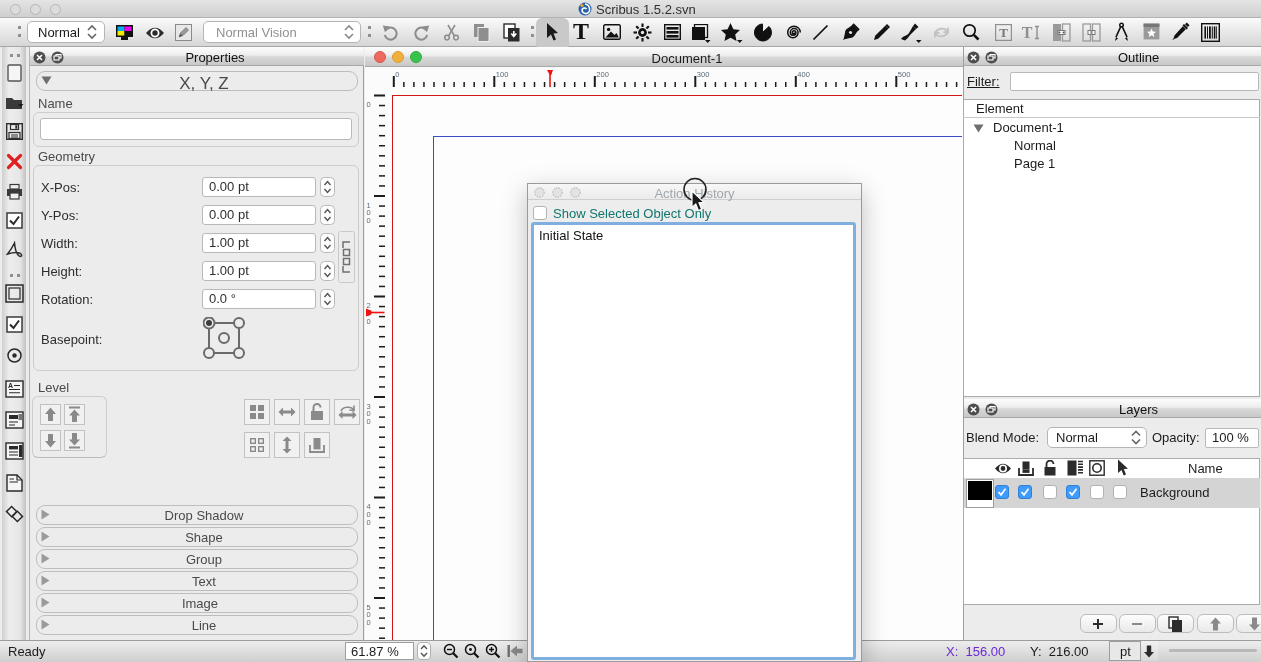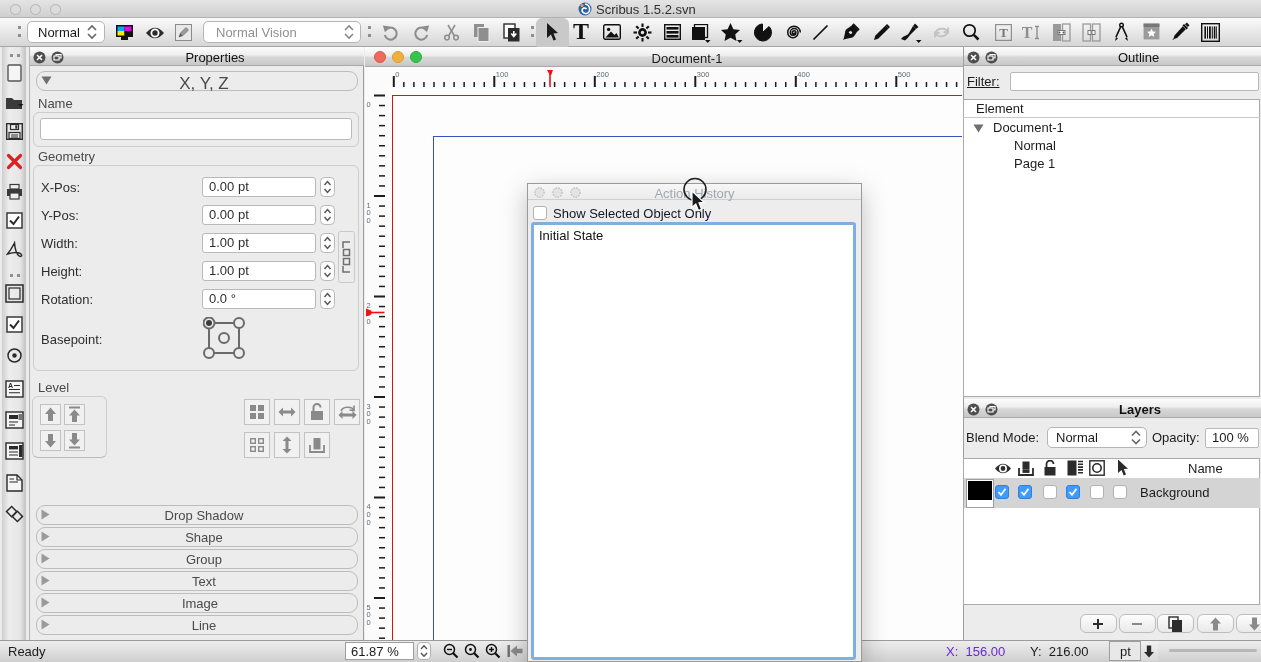--- a/index.html
+++ b/index.html
@@ -696,21 +696,21 @@
 <div class="abs" style="left:976px;top:101px;color:#1c1c1c;text-align:right;">Element</div>
 <div class="abs" style="left:963px;top:117px;width:297px;height:1px;background:#c9c9c9;"></div>
 <svg class="abs" style="left:973px;top:124px;" width="11" height="9" viewBox="0 0 11 9">
     <path d="M0.5 0.5 L10.5 0.5 L5.5 8.5 Z" fill="#6f6f6f"></path>
   </svg>
 <div class="abs" style="left:993px;top:120px;color:#1c1c1c;">Document-1</div>
 <div class="abs" style="left:1014px;top:138px;color:#1c1c1c;">Normal</div>
 <div class="abs" style="left:1014px;top:156px;color:#1c1c1c;">Page 1</div>
 
 <div class="abs ptitle" style="left:964px;top:399px;width:297px;height:19px;"></div>
-<div class="abs" style="left:1119px;top:402px;font-size:13px;font-weight:700;color:#111;">Layers</div>
+<div class="abs" style="left:1119px;top:402px;font-size:13px;font-weight:400;color:#111;">Layers</div>
 <svg class="abs" style="left:967px;top:403px;" width="13" height="13" viewBox="0 0 13 13">
     <circle cx="6.5" cy="6.5" r="6" fill="#4e4e4e"></circle>
     <path d="M4 4 L9 9 M9 4 L4 9" stroke="#fff" stroke-width="1.6"></path>
   </svg>
 <svg class="abs" style="left:985px;top:403px;" width="13" height="13" viewBox="0 0 13 13">
     <circle cx="6.5" cy="6.5" r="6" fill="#4e4e4e"></circle>
     <rect x="3" y="5" width="5" height="4" fill="none" stroke="#fff" stroke-width="1.1"></rect>
     <path d="M5 5 L5 3.5 L10 3.5 L10 7 L8 7" fill="none" stroke="#fff" stroke-width="1.1"></path>
   </svg>
 
@@ -842,21 +842,21 @@
 <svg class="abs" style="left:534px;top:187px;z-index:22;" width="11" height="11" viewBox="0 0 11 11">
     <circle cx="5.5" cy="5.5" r="4.7" fill="#e3e3e3" stroke="#ababab" stroke-width="1" stroke-dasharray="1.6,1.2"></circle>
   </svg>
 <svg class="abs" style="left:552px;top:187px;z-index:22;" width="11" height="11" viewBox="0 0 11 11">
     <circle cx="5.5" cy="5.5" r="4.7" fill="#e3e3e3" stroke="#ababab" stroke-width="1" stroke-dasharray="1.6,1.2"></circle>
   </svg>
 <svg class="abs" style="left:570px;top:187px;z-index:22;" width="11" height="11" viewBox="0 0 11 11">
     <circle cx="5.5" cy="5.5" r="4.7" fill="#e3e3e3" stroke="#ababab" stroke-width="1" stroke-dasharray="1.6,1.2"></circle>
   </svg>
 <div class="abs" style="left:533px;top:206px;width:14px;height:14px;background:#fff;border:1px solid #b2b2b2;border-radius:3px;z-index:21;"></div>
-<div class="abs" style="left:553px;top:206px;font-size:13px;color:#0f172a;z-index:21;">Show Selected Object Only</div>
+<div class="abs" style="left:553px;top:206px;font-size:13px;color:#0f766e;z-index:21;">Show Selected Object Only</div>
 <div class="abs" style="left:531px;top:222px;width:325px;height:438px;background:#fff;border:3px solid #7fafdf;border-radius:3px;z-index:21;"></div>
 <div class="abs" style="left:539px;top:228px;font-size:13px;color:#111;z-index:22;">Initial State</div>
 
 <svg class="abs" id="cursor" style="left:680px;top:175px;z-index:50;" width="40" height="44" viewBox="0 0 40 44">
     <circle cx="15" cy="14.5" r="11" fill="none" stroke="#222" stroke-width="1.6"></circle>
     <path d="M12 16 L12 32.5 L15.8 29 L18.4 35.5 L21.6 34.2 L19 27.8 L24 27.4 Z" fill="#1a1a1a" stroke="#fff" stroke-width="1.2"></path>
   </svg>
 
 <svg class="abs" style="left:578px;top:2px;" width="14" height="14" viewBox="0 0 14 14">
     <circle cx="7" cy="7" r="6.5" fill="#2862a8"></circle>

